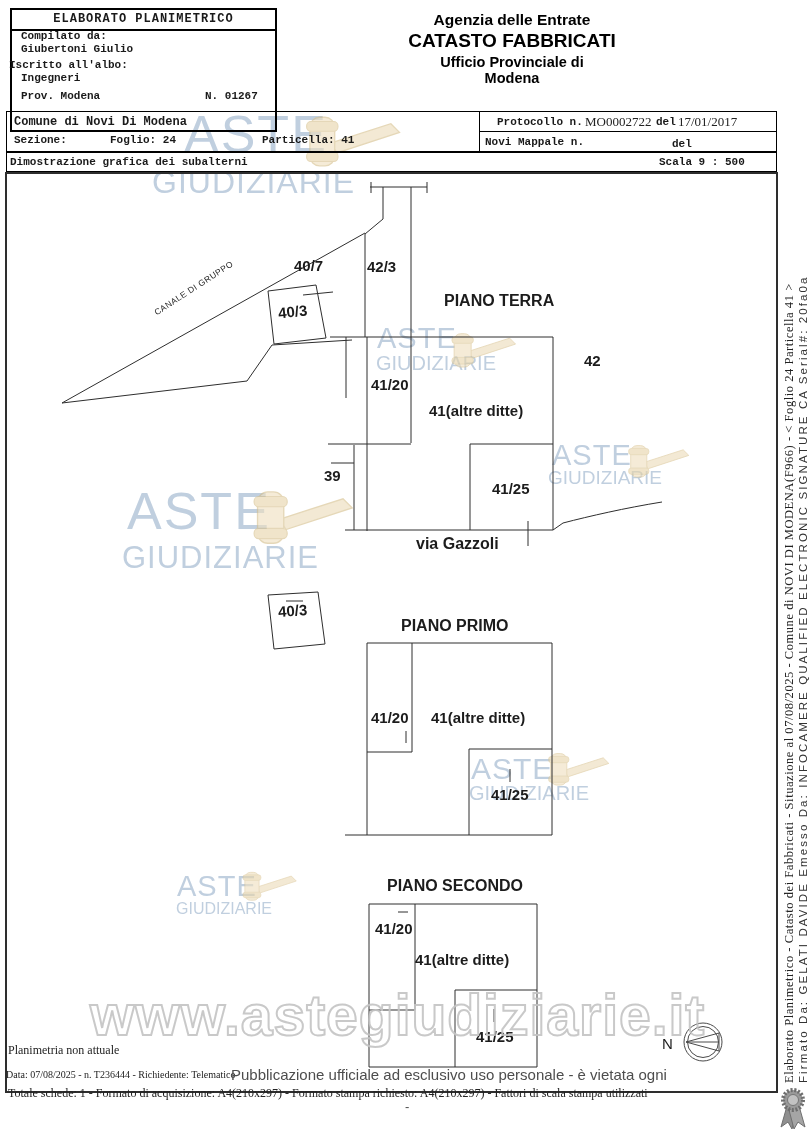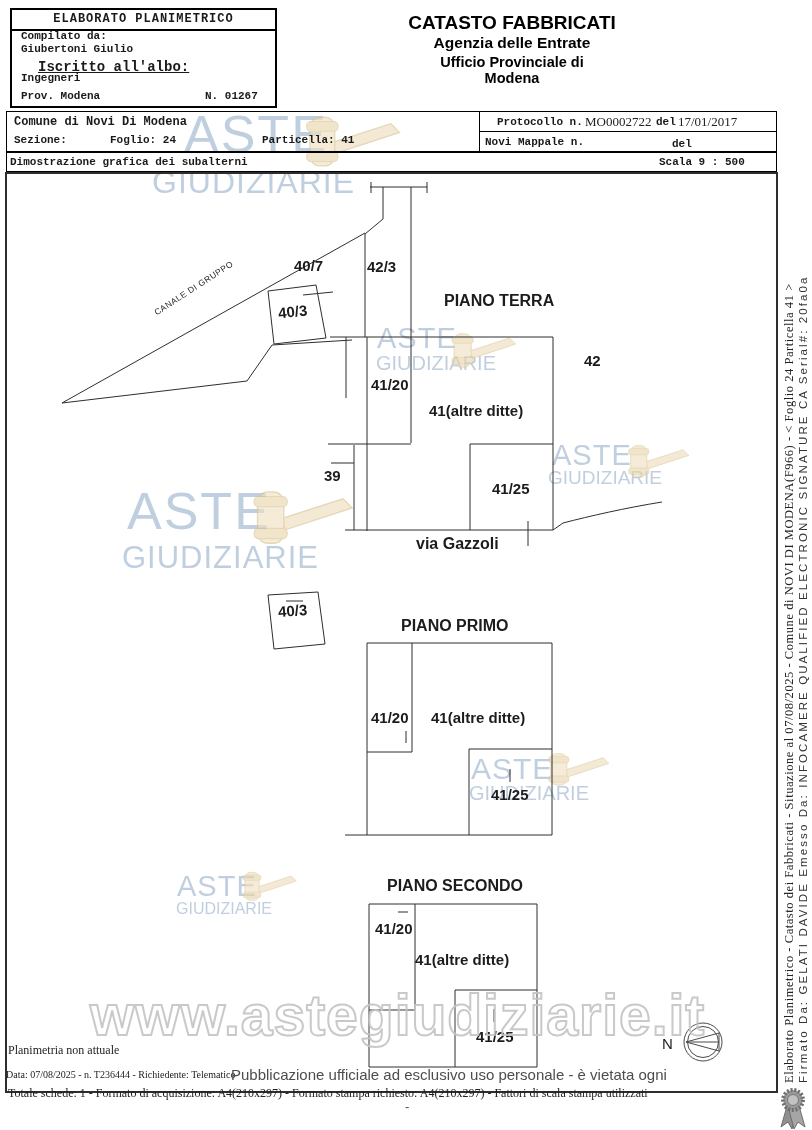--- a/index.html
+++ b/index.html
@@ -68,33 +68,33 @@
   <svg class="abs" style="left:543px;top:750px" width="70" height="38" viewBox="0 0 100 50">
       <use href="#gavel"></use>
     </svg>
 
   <span class="wm" style="left:177px;top:872px;font-size:29px;letter-spacing:1px;">ASTE</span>
   <span class="wm" style="left:176px;top:901px;font-size:16px;">GIUDIZIARIE</span>
   <svg class="abs" style="left:238px;top:868px" width="62" height="36" viewBox="0 0 100 50">
       <use href="#gavel"></use>
     </svg>
 
-  <div class="box" style="left:10px;top:8px;width:267px;height:100px;">
+  <div class="box" style="left:10px;top:8px;width:267px;height:124px;">
     <div class="mono" style="border-bottom:2px solid #000;height:19px;line-height:19px;text-align:center;font-size:12px;letter-spacing:1px;">ELABORATO PLANIMETRICO</div>
   </div>
   <span class="abs mono" style="left:21px;top:30px;font-size:11px;">Compilato da:</span>
   <span class="abs mono" style="left:21px;top:43px;font-size:11px;">Giubertoni Giulio</span>
-  <span class="abs mono" style="left:38px;top:59px;font-size:14px;text-decoration:underline;">Iscritto all'albo:</span>
+  <span class="abs mono" style="left:9px;top:59px;font-size:11px;">Iscritto all'albo:</span>
   <span class="abs mono" style="left:21px;top:72px;font-size:11px;">Ingegneri</span>
   <span class="abs mono" style="left:21px;top:90px;font-size:11px;">Prov. Modena</span>
   <span class="abs mono" style="left:205px;top:90px;font-size:11px;">N. 01267</span>
 
   <div class="abs sans" style="left:406px;top:11px;width:212px;text-align:center;font-weight:700;color:#000;">
+    <div style="font-size:15.5px;">Agenzia delle Entrate</div>
     <div style="font-size:19px;margin-top:1px;">CATASTO FABBRICATI</div>
-    <div style="font-size:15.5px;">Agenzia delle Entrate</div>
     <div style="font-size:14.5px;margin-top:2px;">Ufficio Provinciale di</div>
     <div style="font-size:14.5px;">Modena</div>
   </div>
 
   <div class="thinbox" style="left:6px;top:111px;width:771px;height:41px;"></div>
   <div class="vline" style="left:479px;top:111px;height:41px;"></div>
   <div class="hline" style="left:479px;top:131px;width:298px;"></div>
   <div class="thinbox" style="left:6px;top:152px;width:771px;height:20px;"></div>
 
   <span class="abs mono" style="left:14px;top:115px;font-size:12px;">Comune di Novi Di Modena</span>

